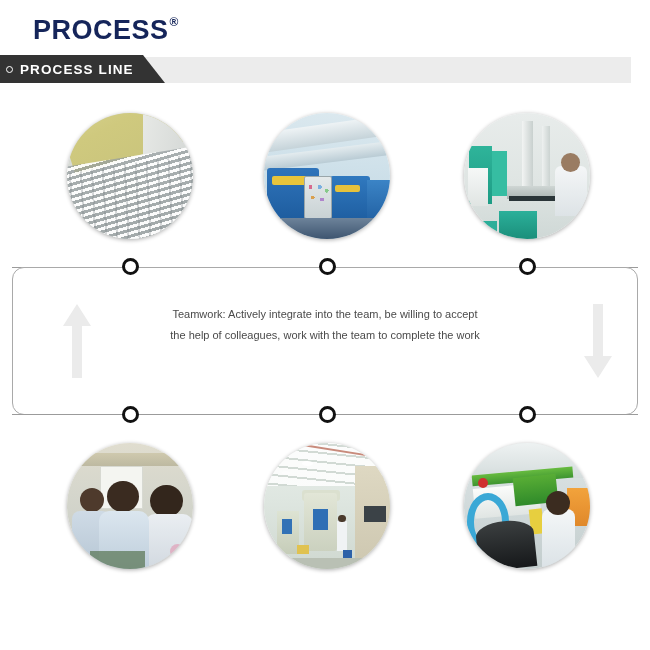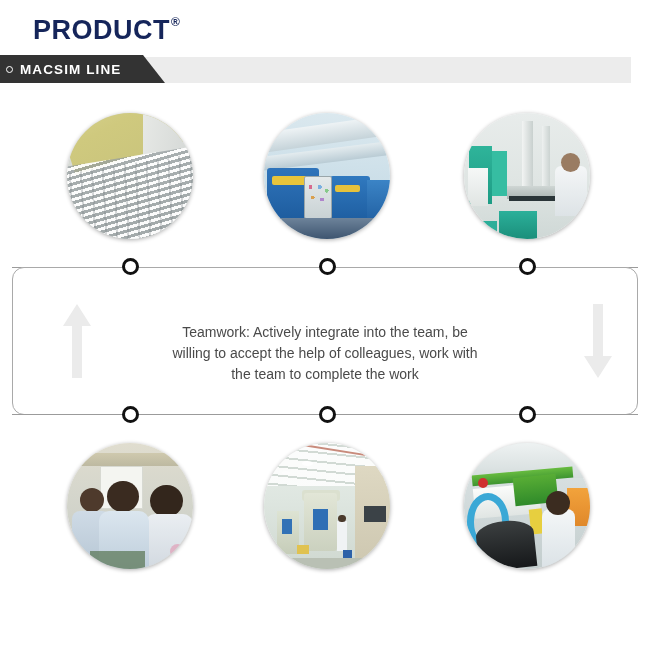--- a/index.html
+++ b/index.html
@@ -388,43 +388,43 @@
     text-align: center;
     font-family: "Liberation Sans", sans-serif;
     font-size: 25px;
     font-weight: bold;
     letter-spacing: 0.4px;
     color: #1b1b1b;
   }
   #process-desc {
     position: absolute;
     left: 165px;
-    top: 322px;
+    top: 304px;
     width: 320px;
     text-align: center;
     font-family: "Liberation Sans", sans-serif;
-    font-size: 14px;
+    font-size: 11px;
     line-height: 21px;
     color: #4a4a4a;
   }
 </style>
 </head>
 <body>
 
 <div id="page">
 
   <div id="header">
 
-    <div id="logo"><span>PRODUCT</span><sup id="logo-reg">®</sup></div>
+    <div id="logo"><span>PROCESS</span><sup id="logo-reg">®</sup></div>
 
     <div id="grey-strip"></div>
 
     <div id="product-line-tab">
       <span id="product-line-dot"></span>
-      <span id="product-line-label">MACSIM LINE</span>
+      <span id="product-line-label">PROCESS LINE</span>
     </div>
   </div>
 
   <div class="photo p1 row-top col-1">
     <div class="scene">
       <div class="layer wall"></div>
       <div class="layer wall2"></div>
       <div class="layer grate"></div>
       <div class="layer grate2"></div>
     </div>

